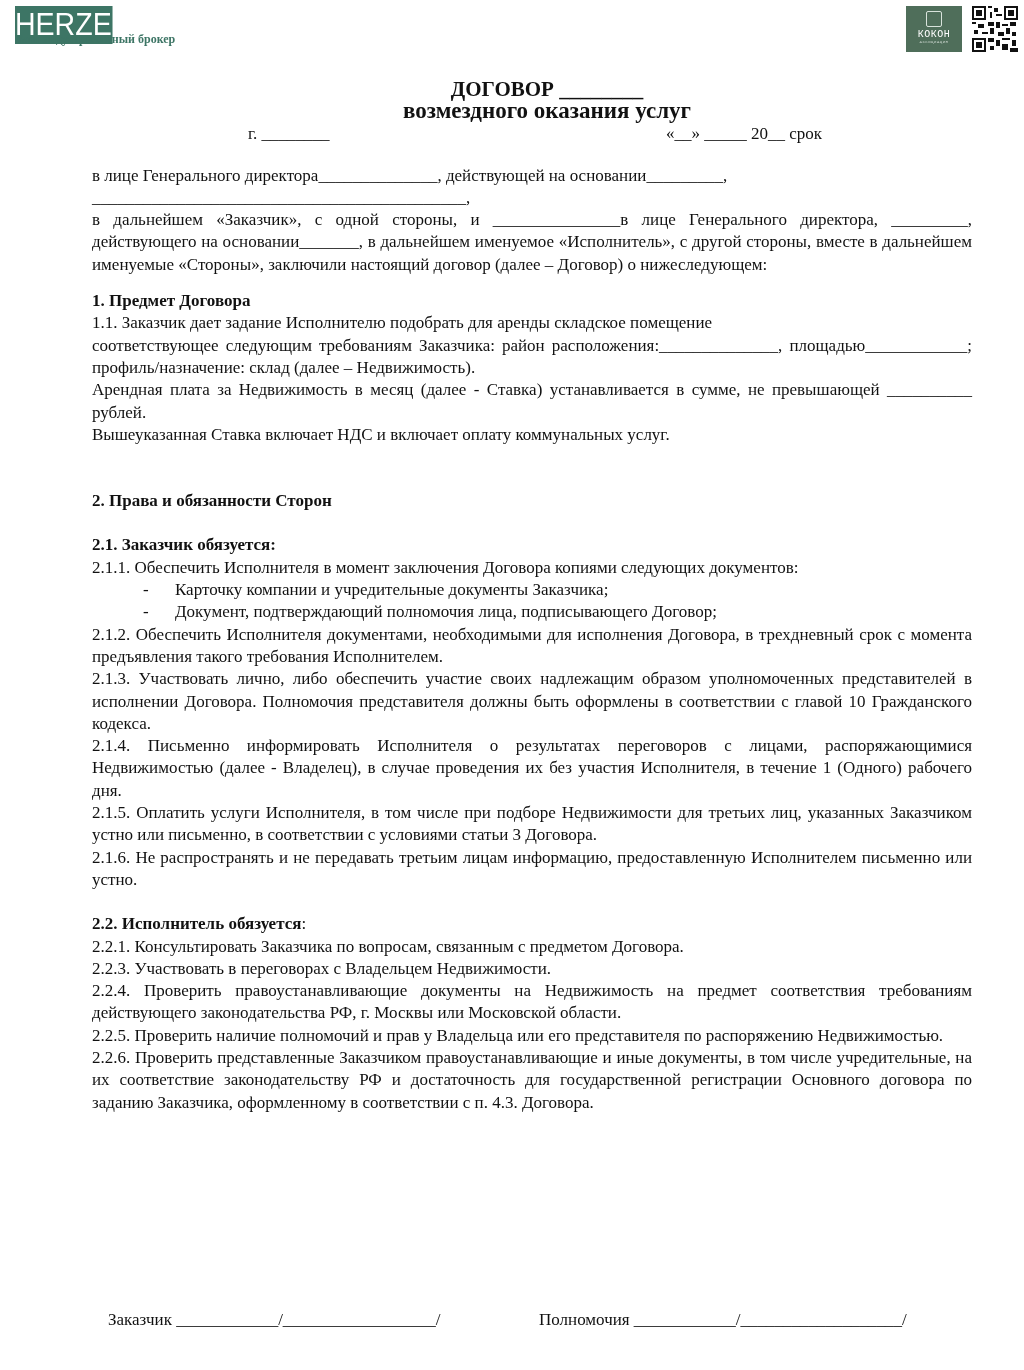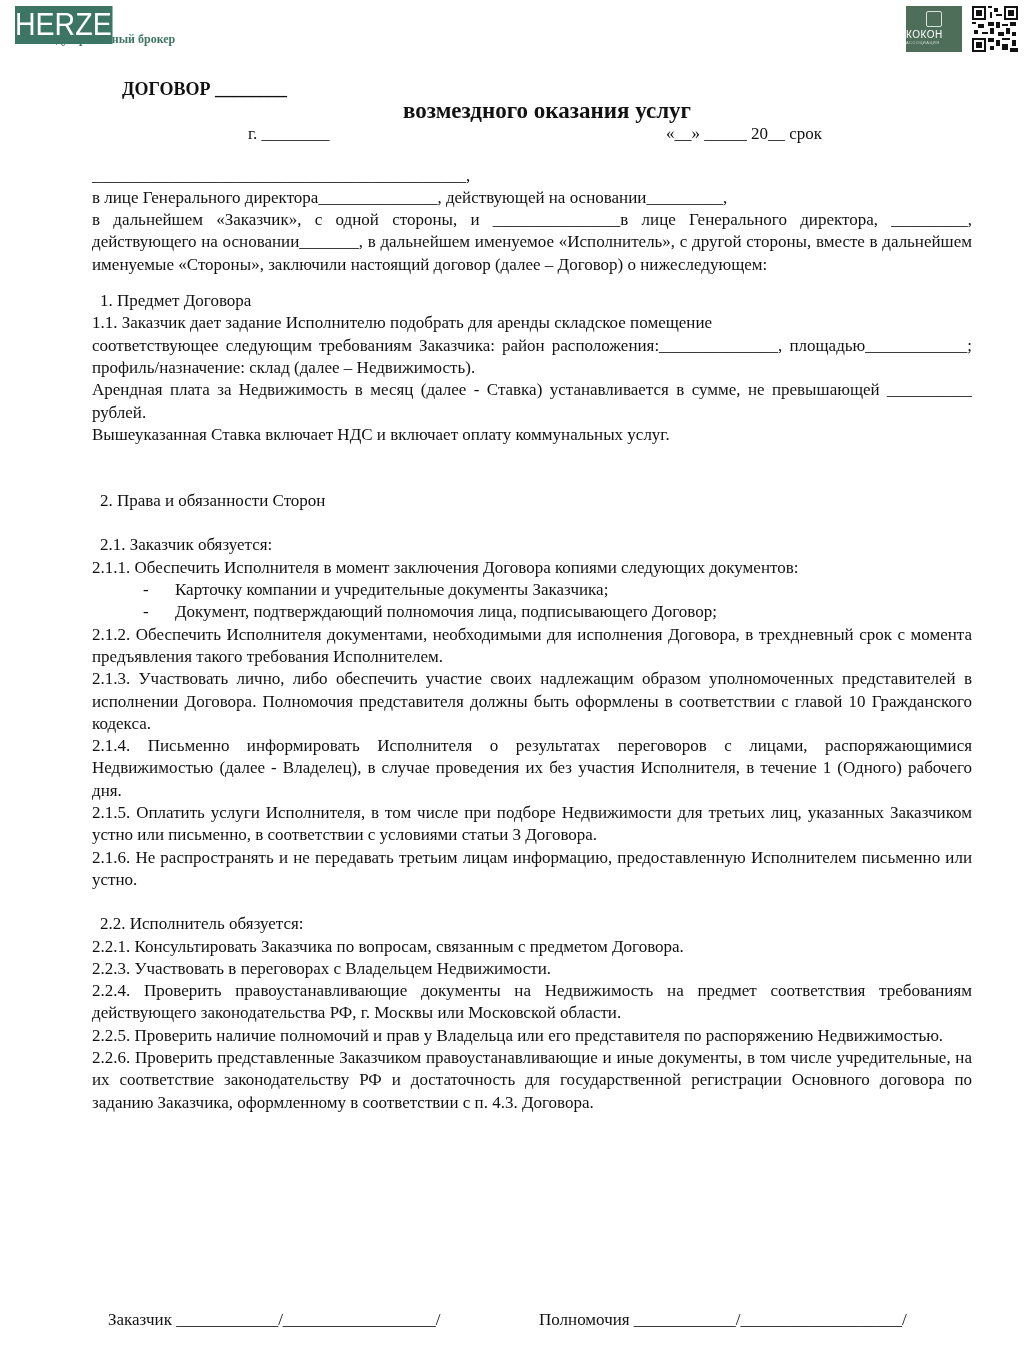--- a/index.html
+++ b/index.html
@@ -5,33 +5,33 @@
   html, body { margin: 0; padding: 0; background: #ffffff; }
   body { width: 1024px; height: 1370px; position: relative; overflow: hidden;
          font-family: "Liberation Serif", serif; color: #111; }
   .logo-herzen { position: absolute; left: 15px; top: 6px; width: 106px; height: 38px;
                  background: #3d7565; color: #fff; font-family: "Liberation Sans", sans-serif;
                  font-size: 31px; line-height: 38px; text-align: center; letter-spacing: 0px;
                  transform: scaleX(0.92); transform-origin: left; }
   .logo-tagline { position: absolute; left: 15px; top: 32px; font-family: Liberation Serif, serif;
                   font-size: 12px; color: #3d7565; font-weight: bold; }
   .logo-kokon { position: absolute; left: 906px; top: 6px; width: 56px; height: 46px;
-                background: #4f6e5a; color: #fff; font-family: Liberation Sans, sans-serif; }
+                background: #4f6e5a; color: #fff; text-align: center; font-family: Liberation Mono, monospace; }
   .kokon-icon { display: block; margin: 5px auto 0; width: 14px; height: 14px; border: 1.5px solid #d9e3dc; border-radius: 2px; }
   .kokon-name { display: block; font-size: 10px; margin-top: 2px; letter-spacing: 0.5px; }
   .kokon-sub { display: block; font-size: 4px; letter-spacing: 0.5px; color: #cfd9d2; }
   .qr { position: absolute; left: 972px; top: 6px; width: 46px; height: 46px; }
   .doc { position: absolute; left: 92px; top: 78px; width: 880px; font-size: 17px; line-height: 22.3px; }
-  .title { text-align: left; font-weight: bold; font-size: 18px; margin-left: 30px; }
+  .title { text-align: center; font-weight: bold; font-size: 21px; margin-left: 30px; }
   .subtitle { text-align: center; font-weight: bold; font-size: 23px; margin-left: 30px; }
   .cityline { position: relative; height: 24px; }
   .city { position: absolute; left: 128px; margin-left: 28px; }
   .date { position: absolute; left: 574px; }
   .j { text-align: justify; text-align-last: auto; }
-  .b { font-weight: normal; margin-left: 8px; }
+  .b { font-weight: bold; }
   .gap { height: 22px; }
   .gap2 { height: 44px; }
   .bullet { padding-left: 51px; position: relative; }
   .bullet .dash { position: absolute; left: 51px; }
   .bullet .txt { padding-left: 32px; display: inline-block; }
   .sign { position: absolute; left: 92px; top: 1310px; width: 900px; font-size: 17px; }
   .sign .left { position: absolute; left: 16px; }
   .sign .right { position: absolute; left: 447px; }
 </style>
 </head>
@@ -85,22 +85,22 @@
 </svg>
 
 <div class="doc">
   <div class="title">ДОГОВОР ________</div>
   <div class="subtitle">возмездного оказания услуг</div>
   <div class="cityline">
     <span class="city">г. ________</span>
     <span class="date">«__» _____ 20__ срок</span>
   </div>
   <div class="gap" style="height:18px"></div>
+  <div>в лице Генерального директора______________, действующей на основании_________,</div>
   <div>____________________________________________,</div>
-  <div>в лице Генерального директора______________, действующей на основании_________,</div>
   <div class="j">в дальнейшем «Заказчик», с одной стороны, и _______________в лице Генерального директора, _________, действующего на основании_______, в дальнейшем именуемое «Исполнитель», с другой стороны, вместе в дальнейшем именуемые «Стороны», заключили настоящий договор (далее – Договор) о нижеследующем:</div>
 
   <div class="gap" style="height:14px"></div>
   <div class="b">1. Предмет Договора</div>
   <div>1.1. Заказчик дает задание Исполнителю подобрать для аренды складское помещение</div>
   <div class="j">соответствующее следующим требованиям Заказчика: район расположения:______________, площадью____________; профиль/назначение: склад (далее – Недвижимость).</div>
   <div class="j">Арендная плата за Недвижимость в месяц (далее - Ставка) устанавливается в сумме, не превышающей __________ рублей.</div>
   <div>Вышеуказанная Ставка  включает НДС и включает оплату коммунальных услуг.</div>
 
   <div class="gap2"></div>

